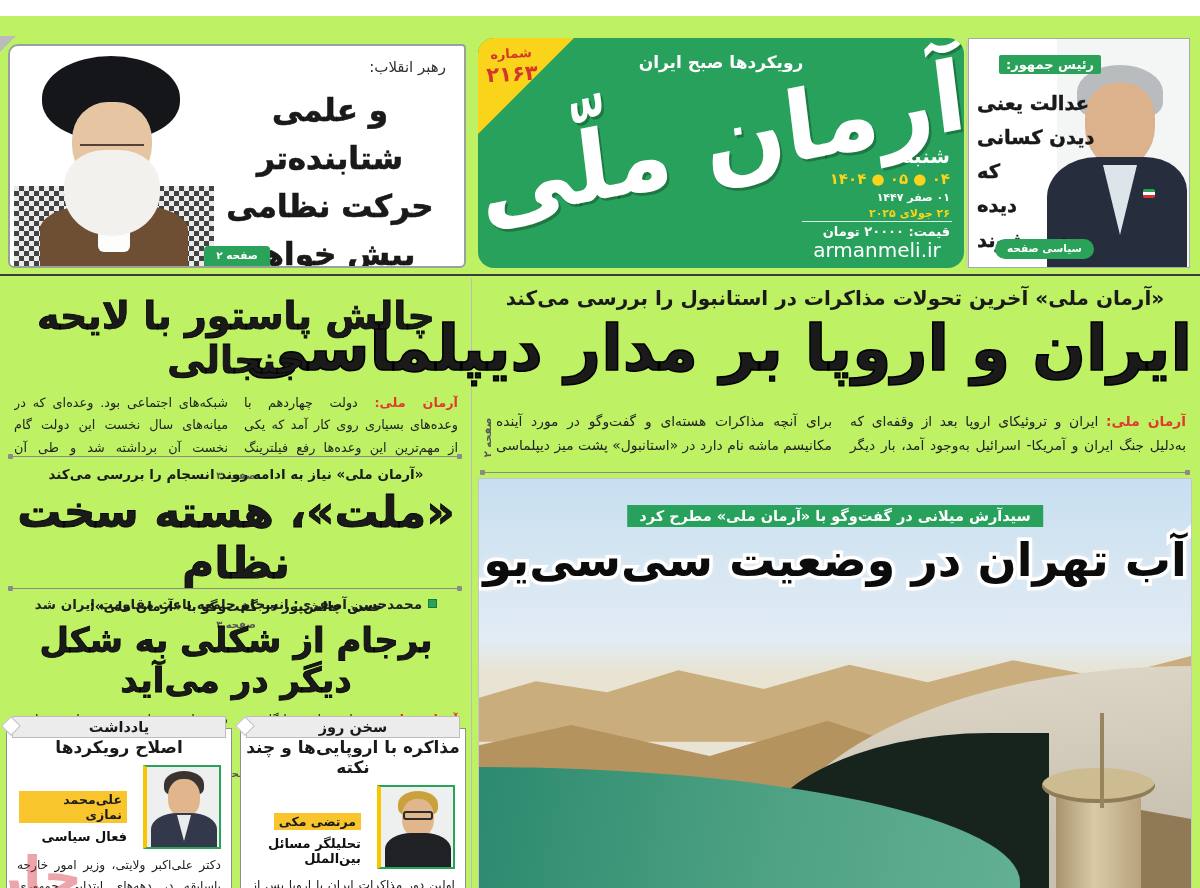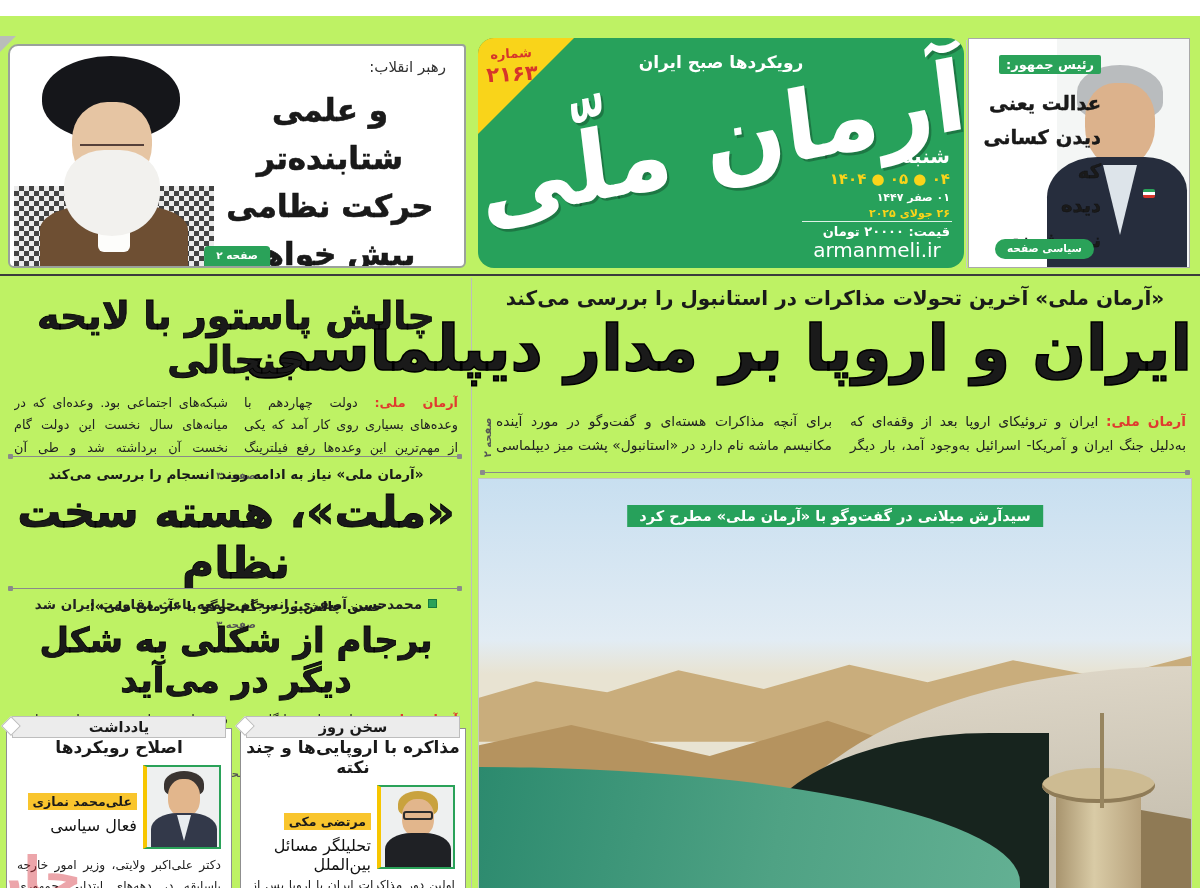--- a/index.html
+++ b/index.html
@@ -61,21 +61,21 @@
   .mh-price { color:#fff; font-size:13px; font-weight:bold; margin-top:4px; }
   .mh-site { right:12px; bottom:6px; color:#fff; font-size:20px; direction:ltr;
     border-top:1.5px solid rgba(255,255,255,.85); padding-top:16px; min-width:150px; text-align:center; }
   .v-sep { width:1px; background:#c9c9c9; }
 
   
   .box-president { left:968px; top:22px; width:222px; height:230px; background:#fff;
     border:1px solid #a9a9a9; overflow:hidden; }
   .pres-kicker { left:30px; top:16px; background:#2aa259; color:#fff; font-size:13px;
     font-weight:bold; padding:2px 7px; border-radius:2px; z-index:4; }
-  .pres-headline { left:8px; top:48px; width:124px; text-align:right; font-size:19.5px;
+  .pres-headline { left:8px; top:48px; width:124px; text-align:left; font-size:19.5px;
     font-weight:bold; line-height:1.75; z-index:4; -webkit-text-stroke:.4px #111; }
   .pres-pill { left:26px; bottom:8px; border-radius:10px; z-index:5; }
   .pres-photo { right:0; top:0; width:132px; height:230px; background:#f4f6f5; }
   .pp-hair { position:absolute; right:26px; top:26px; width:86px; height:54px; background:#b9bcbe;
     border-radius:50% 50% 30% 30%; }
   .pp-face { position:absolute; right:34px; top:44px; width:70px; height:84px; background:#dcb28c;
     border-radius:42% 42% 48% 48%; }
   .pp-suit { position:absolute; right:2px; top:118px; width:140px; height:112px; background:#262d3d;
     border-radius:36% 30% 0 0; }
   .pp-shirt { position:absolute; right:52px; top:126px; width:34px; height:70px; background:#dde4ea;
@@ -129,24 +129,24 @@
     border-radius:50% 50% 35% 35%; }
   .ap-hair.gray { background:#c9a23e; }
   .ap-face { position:absolute; left:21px; top:12px; width:32px; height:38px; background:#e2b68c;
     border-radius:45%; }
   .ap-glasses { position:absolute; left:22px; top:24px; width:30px; height:9px;
     border:2px solid #2c2c2c; border-radius:3px; }
   .ap-body { position:absolute; left:4px; top:46px; width:66px; height:40px; background:#33394a;
     border-radius:40% 40% 0 0; }
   .ap-shirt { position:absolute; left:30px; top:48px; width:14px; height:26px; background:#e8ecef;
     clip-path:polygon(0 0,100% 0,50% 100%); }
-  .author-info { flex:1; padding:26px 6px 0 2px; }
+  .author-info { flex:1; padding:26px 16px 0 2px; }
   .author-name { display:inline-block; background:#f9c52d; font-size:12.5px; font-weight:bold;
     padding:1px 5px; }
-  .author-role { font-size:16px; font-weight:normal; margin-top:6px; color:#111; }
+  .author-role { font-size:13px; font-weight:bold; margin-top:6px; color:#111; }
   .obox-body { margin:6px 10px 0 10px; font-size:12.2px; line-height:1.7; text-align:justify;
     color:#222; height:70px; overflow:hidden; }
 
   
   .photo-box { left:478px; top:462px; width:714px; height:426px; border:1px solid #c5c5c5;
     overflow:hidden; background:linear-gradient(180deg,#c8dff0 0%,#e2ecf4 38%,#e8e3d2 46%); }
   .ph-hills-far { position:absolute; left:0; top:36%; width:100%; height:26%; background:#c9ad7c;
     clip-path:polygon(0 60%,8% 45%,18% 55%,28% 35%,40% 52%,52% 30%,63% 46%,75% 26%,88% 42%,100% 22%,100% 100%,0 100%); }
   .ph-hills-near { position:absolute; left:0; top:50%; width:72%; height:32%; background:#b5935f;
     clip-path:polygon(0 40%,18% 25%,45% 48%,68% 22%,100% 62%,100% 100%,0 100%); }
@@ -315,18 +315,19 @@
 
   <div class="abs photo-box">
     <div class="ph-hills-far"></div>
     <div class="ph-hills-near"></div>
     <div class="ph-dam"></div>
     <div class="ph-dam-shadow"></div>
     <div class="ph-water"></div>
     <div class="ph-rocks"></div>
     <div class="ph-tower"></div>
     <div class="ph-tag">سیدآرش میلانی در گفت‌وگو با «آرمان ملی» مطرح کرد</div>
+    <div class="ph-headline">آب تهران در وضعیت سی‌سی‌یو</div>
     <div class="ph-pill">صفحه ۵</div>
   </div>
 
   <div class="abs watermark">جار</div>
 
 </div>
 
 </body></html>

